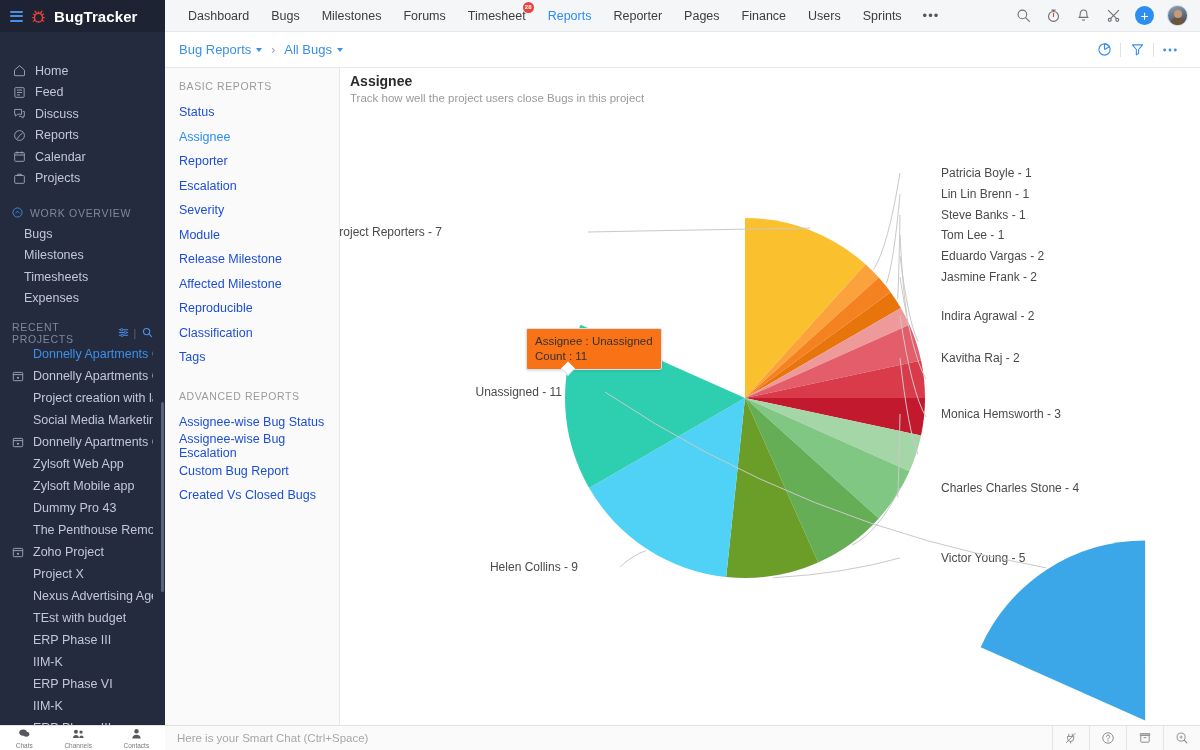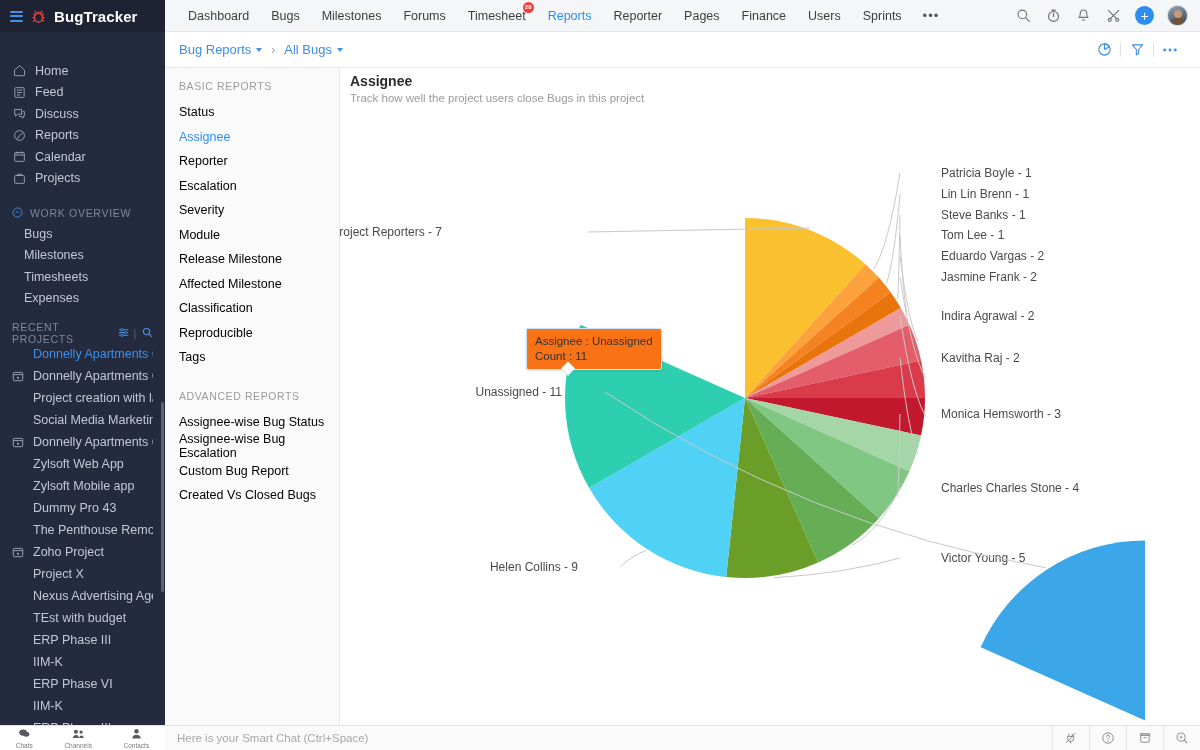--- a/index.html
+++ b/index.html
@@ -112,21 +112,21 @@
   .ctsep { width: 1px; height: 14px; background: #dfe1e6; }
 
   .body2 { flex: 1; display: flex; min-height: 0; }
 
   .reportlist {
     width: 175px; flex: 0 0 175px; background: #fafafa; border-right: 1px solid #e9e9e9;
     padding-top: 12px; height: 100%; overflow: hidden;
   }
   .rl-hdr { font-size: 10.5px; color: #9b9b9b; letter-spacing: .6px; padding: 0 14px 0 14px; margin-bottom: 8px; }
   .rl-hdr.second { margin-top: 20px; }
-  .rl-item { font-size: 12.5px; color: #000000; padding: 0 14px; height: 24.5px; display: flex; align-items: center; cursor: pointer; }
+  .rl-item { font-size: 12.5px; color: #1d4ed8; padding: 0 14px; height: 24.5px; display: flex; align-items: center; cursor: pointer; }
   .rl-item.active { color: #2b8ef0; }
 
   .content { flex: 1; background: #fff; position: relative; min-width: 0; overflow: hidden; }
   .c-title { font-size: 14px; font-weight: bold; color: #2b2b2b; position: absolute; left: 10px; top: 5px; }
   .c-sub { font-size: 11.5px; color: #9a9a9a; position: absolute; left: 10px; top: 24px; }
 
   .chartwrap { position: absolute; inset: 0; }
   .chartwrap svg { display: block; }
 
   .tooltip {
@@ -494,22 +494,22 @@
         <div class="rl-hdr">BASIC REPORTS</div>
         <div id="basic-items">
             <div class="rl-item">Status</div>
             <div class="rl-item active">Assignee</div>
             <div class="rl-item">Reporter</div>
             <div class="rl-item">Escalation</div>
             <div class="rl-item">Severity</div>
             <div class="rl-item">Module</div>
             <div class="rl-item">Release Milestone</div>
             <div class="rl-item">Affected Milestone</div>
+            <div class="rl-item">Reproducible</div>
             <div class="rl-item">Classification</div>
-            <div class="rl-item">Reproducible</div>
             <div class="rl-item">Tags</div>
           </div>
         <div class="rl-hdr second">ADVANCED REPORTS</div>
         <div id="adv-items">
             <div class="rl-item">Assignee-wise Bug Status</div>
             <div class="rl-item">Assignee-wise Bug Escalation</div>
             <div class="rl-item">Custom Bug Report</div>
             <div class="rl-item">Created Vs Closed Bugs</div>
           </div>
       </div>

